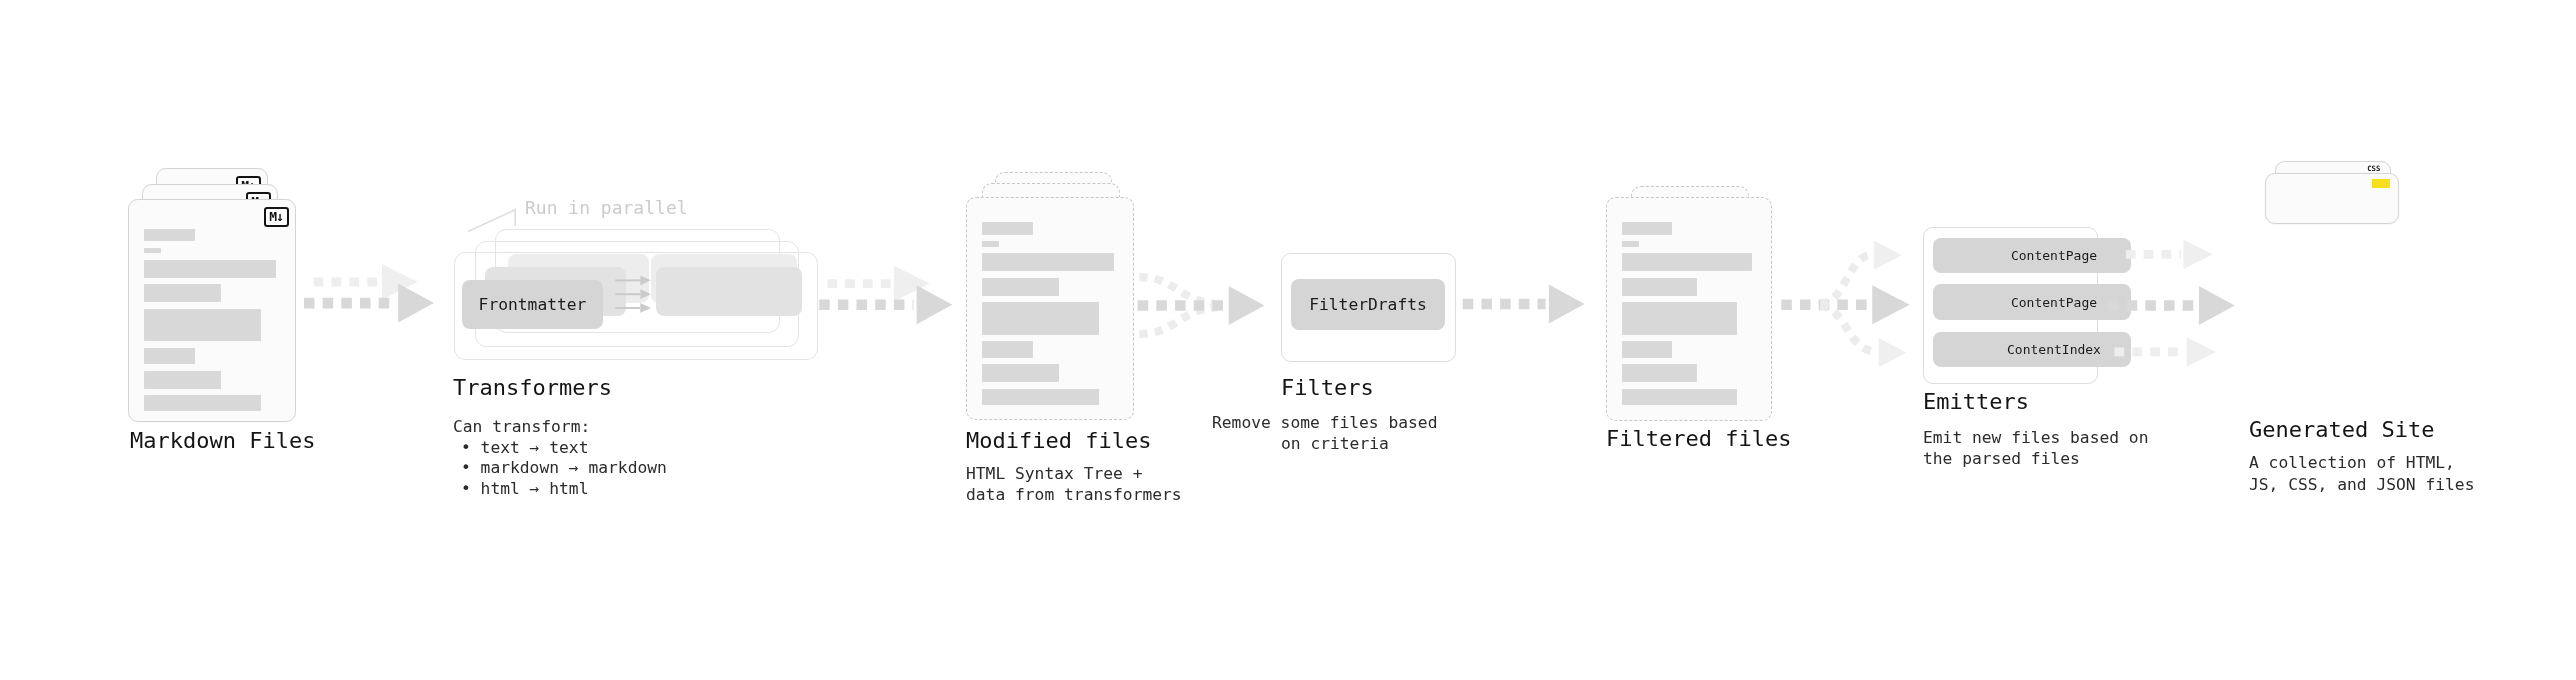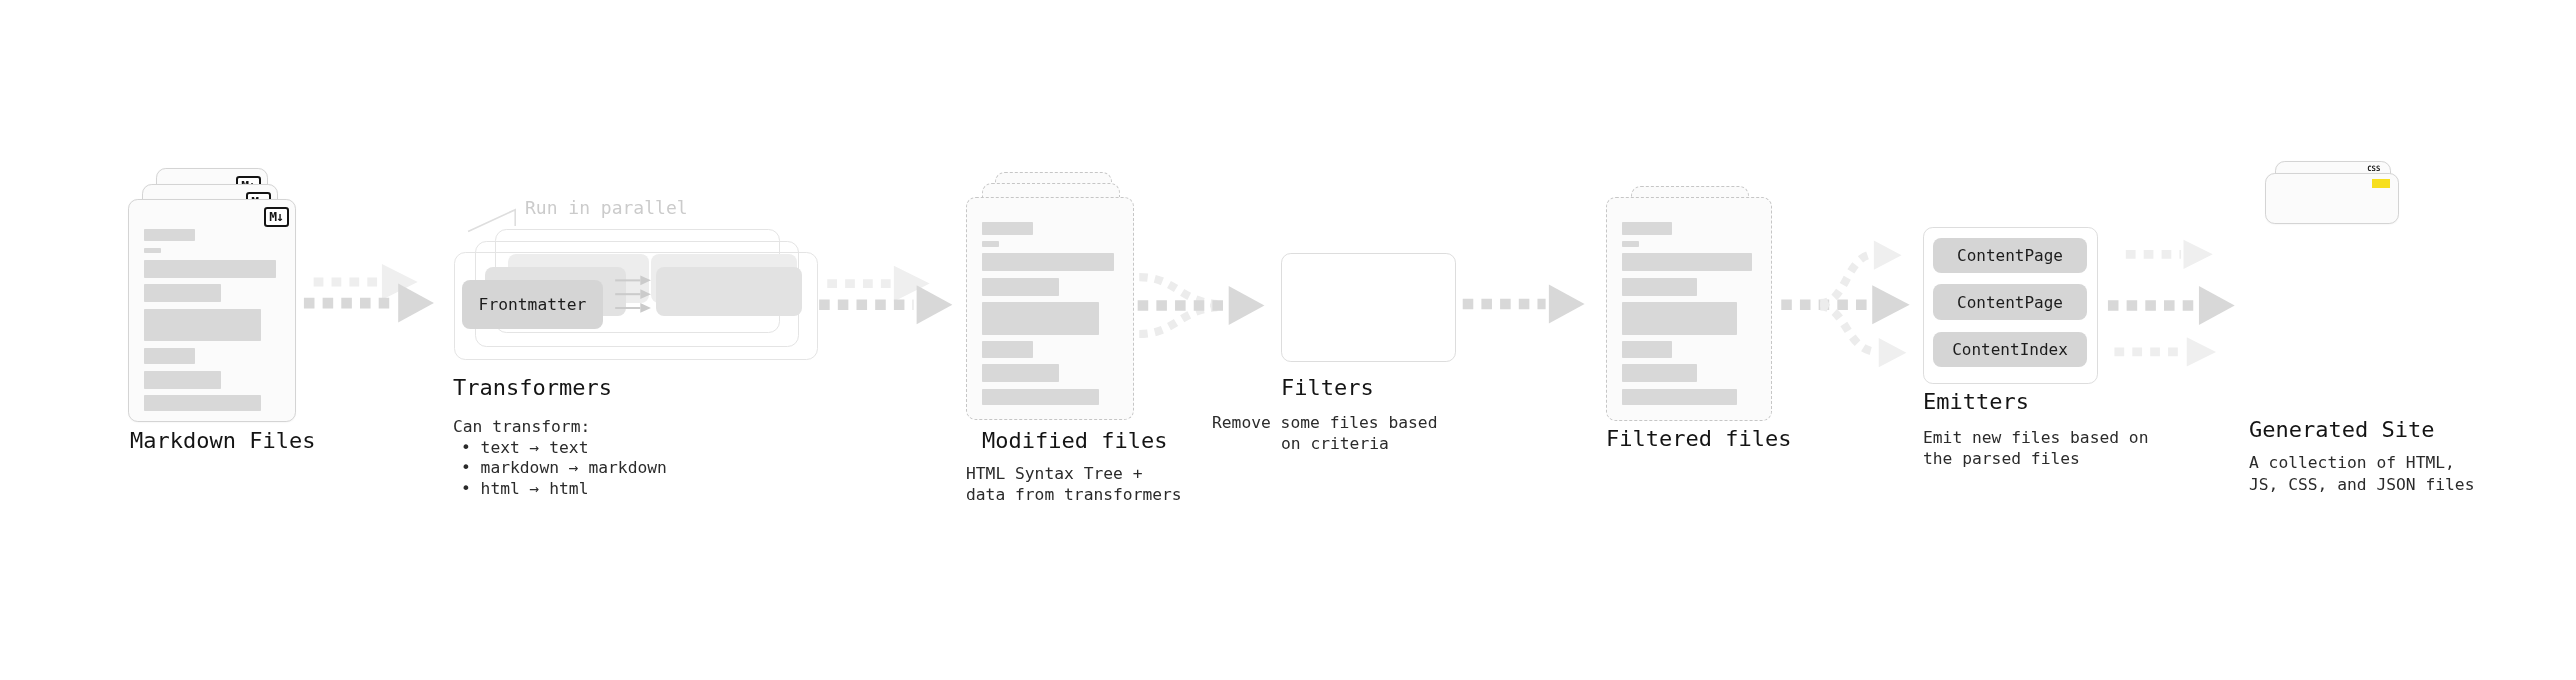--- a/index.html
+++ b/index.html
@@ -15,21 +15,21 @@
   .bar{background:#d8d8d8;border-radius:0.8px;}
   
   .md-icon{position:absolute;top:6.5px;right:6.5px;border:2.4px solid #141414;border-radius:3.3px;background:#ffffff;
     font-weight:bold;font-size:13px;line-height:1;padding:1.6px 3.3px;color:#141414;letter-spacing:-0.8px;white-space:nowrap;}
   
   .panel{position:absolute;border:1.6px solid #e4e4e4;border-radius:11.4px;background:transparent;}
   .box{position:absolute;border:1.6px solid #dddddd;border-radius:9.8px;background:#ffffff;}
   
   .pill{position:absolute;background:#d5d5d5;border-radius:8.1px;display:flex;align-items:center;justify-content:center;
     font-size:16.3px;color:#1c1c1c;white-space:nowrap;}
-  .pill.small{font-size:16px;}
+  .pill.small{font-size:13px;padding-left:44px;}
   .ghost1{background:#e2e2e2;}
   .ghost2{background:#ededed;}
   
   .node-title{position:absolute;font-size:22px;font-weight:500;color:#141414;white-space:nowrap;}
   .node-desc{position:absolute;font-size:16.3px;color:#2b2b2b;white-space:nowrap;}
   .annotation{position:absolute;font-size:18px;color:#cbcbcb;white-space:nowrap;}
   
   .css-icon{position:absolute;top:3.3px;right:8.1px;text-align:center;}
   .css-txt{font-size:7.3px;font-weight:bold;color:#141414;line-height:1;}
   .css-bar{width:16.3px;height:3.3px;background:#2d6bf0;margin-top:0.8px;}
@@ -94,25 +94,26 @@
         <div class="bar" style="width: 38%; height: 12.2px;"></div>
         <div class="bar" style="width: 13%; height: 5.7px;"></div>
         <div class="bar" style="width: 98%; height: 18px;"></div>
         <div class="bar" style="width: 57%; height: 18px;"></div>
         <div class="bar" style="width: 87%; height: 32.5px;"></div>
         <div class="bar" style="width: 38%; height: 16.3px;"></div>
         <div class="bar" style="width: 57%; height: 18px;"></div>
         <div class="bar" style="width: 87%; height: 16.3px;"></div>
       </div>
   </div>
-  <div class="node-title" style="left:966px;top:428px;margin-left:16px;">Modified files</div>
+  <div class="node-title" style="left:966px;top:428px;">Modified files</div>
   <div class="node-desc" style="left:966px;top:464px;">HTML Syntax Tree +</div>
   <div class="node-desc" style="left:966px;top:485px;">data from transformers</div>
 
   <div class="box" style="left:1281px;top:253px;width:173px;height:107px;"></div>
+  <div class="pill" style="left:1291px;top:279px;width:154px;height:51px;">FilterDrafts</div>
   <div class="node-title" style="left:1281px;top:375px;">Filters</div>
   <div class="node-desc" style="left:1212px;top:413px;">Remove some files based</div>
   <div class="node-desc" style="left:1281px;top:434px;">on criteria</div>
 
   <div class="file-card dashed" style="left:1631px;top:186px;width:116px;height:45px;"></div>
   <div class="file-card dashed" style="left:1606px;top:197px;width:164px;height:222px;">
     <div class="bars">
         <div class="bar" style="width: 38%; height: 12.2px;"></div>
         <div class="bar" style="width: 13%; height: 5.7px;"></div>
         <div class="bar" style="width: 98%; height: 18px;"></div>

